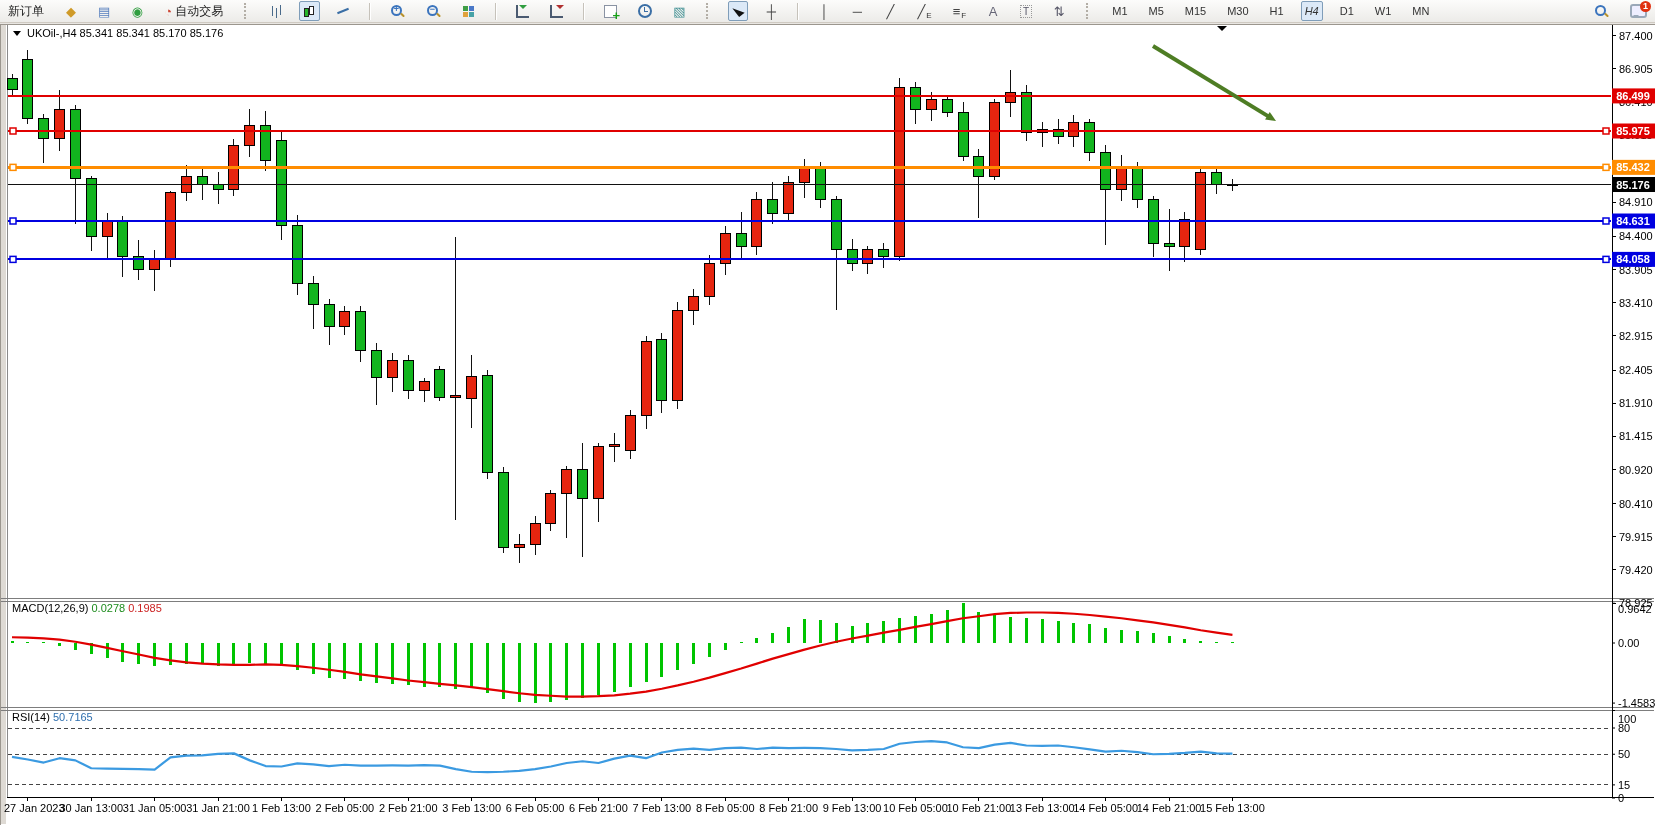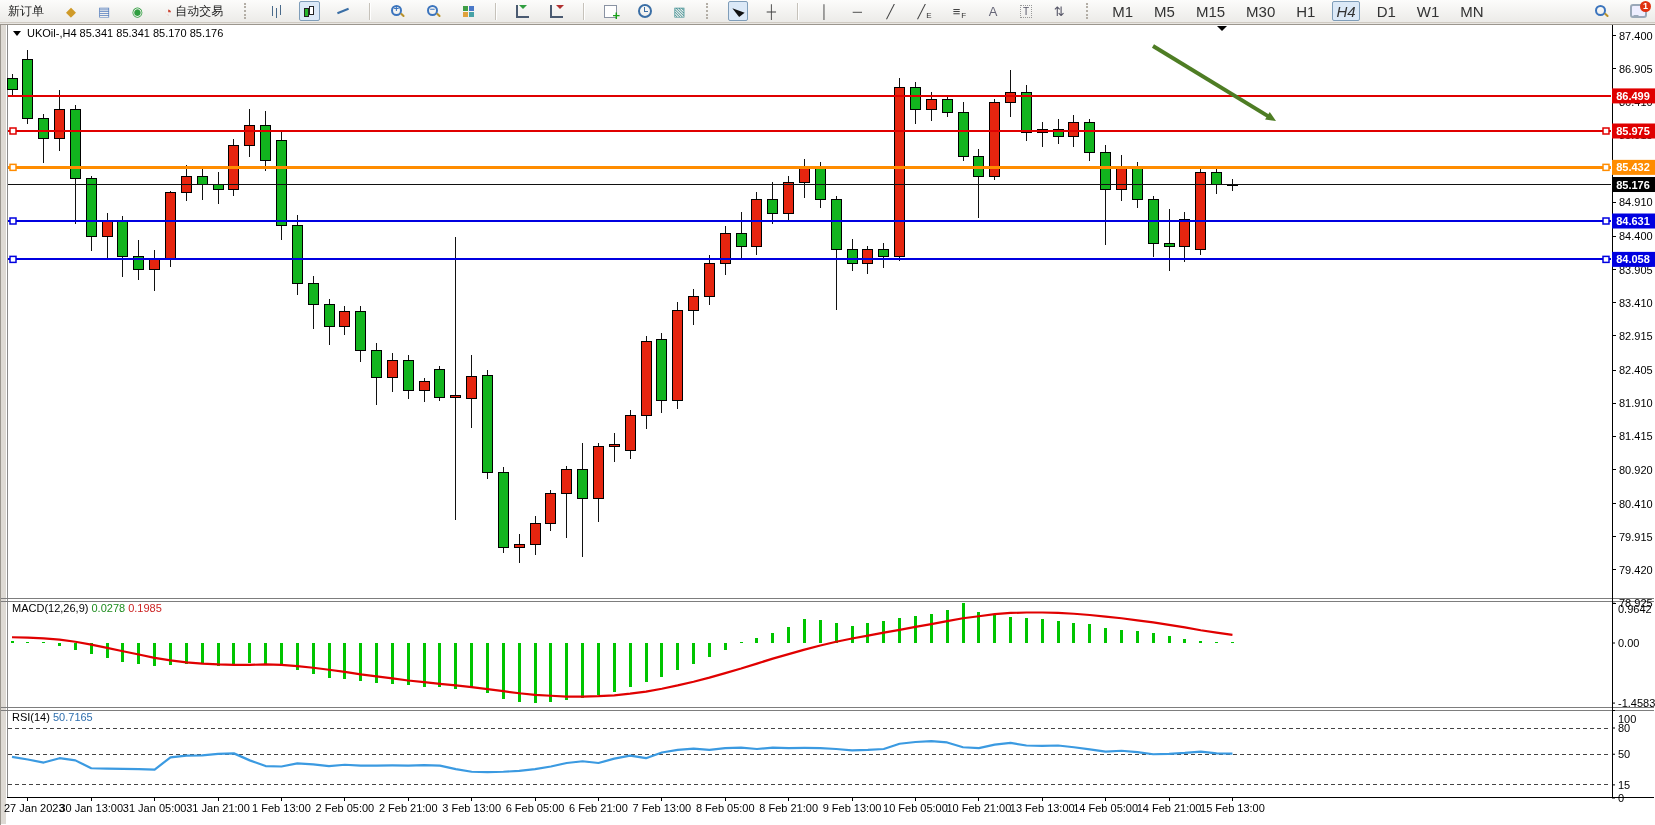--- a/index.html
+++ b/index.html
@@ -9,21 +9,21 @@
     background:linear-gradient(#fcfcfb,#ecebe8);border-bottom:1px solid #cfcac2;
     display:flex;align-items:center;padding:0 4px;gap:13px;z-index:3;box-sizing:border-box;}
   .tbtn{height:20px;min-width:20px;display:inline-flex;align-items:center;justify-content:center;
     gap:3px;border:1px solid transparent;border-radius:2px;font-size:12px;color:#222;padding:0 3px;box-sizing:border-box;}
   .tbtn.active{border-color:#7f9db9;background:#dce9f7;font-style:italic;}
   .tbtn .glyph{font-size:13px;line-height:1;}
   .tbtn .sub{font-size:8px;color:#333;margin-left:-2px;align-self:flex-end;}
   .sep{width:1px;height:17px;background:#c6c2ba;box-shadow:1px 0 0 #fff;margin:0 3px;flex:0 0 auto;}
   .handle{width:3px;height:16px;border-left:2px dotted #b3aea6;margin:0 4px;flex:0 0 auto;}
   .spacer{flex:1 1 auto;}
-  .tf{font-size:15px;color:#333;}
+  .tf{font-size:11px;color:#333;}
   .i-bars{width:1px;height:10px;background:#4a6a8a;box-shadow:4px 2px 0 #4a6a8a,8px -1px 0 #4a6a8a;margin-right:8px;}
   .i-candle{position:relative;width:13px;height:13px;}
   .i-candle::before{content:"";position:absolute;left:1px;top:3px;width:3px;height:7px;background:#26b52b;border:1px solid #222;}
   .i-candle::after{content:"";position:absolute;right:2px;top:1px;width:3px;height:7px;background:#fff;border:1px solid #222;}
   .i-line{width:12px;height:2px;background:#3a6ea5;transform:rotate(-22deg);}
   .i-grid{position:relative;width:13px;height:13px;}
   .i-grid::before{content:"";position:absolute;left:1px;top:1px;width:5px;height:5px;background:#3f9e46;box-shadow:6px 0 0 #4a78c8;}
   .i-grid::after{content:"";position:absolute;left:1px;top:7px;width:5px;height:5px;background:#e0a23c;box-shadow:6px 0 0 #47a2a6;}
   .i-axis{position:relative;width:11px;height:11px;border-left:2px solid #4a5a70;border-bottom:2px solid #4a5a70;}
   .i-axis::after{content:"";position:absolute;width:0;height:0;border:4px solid transparent;}

